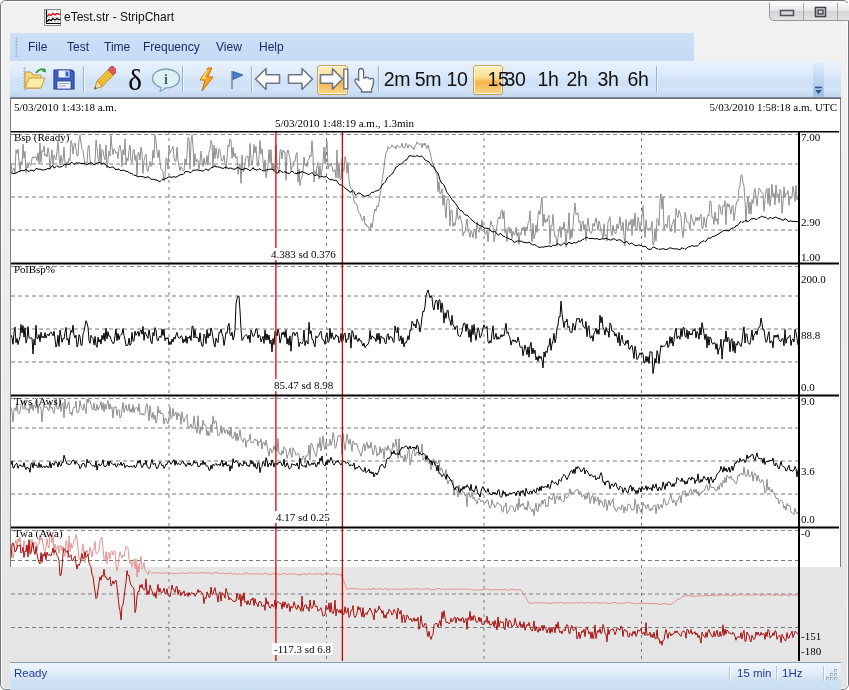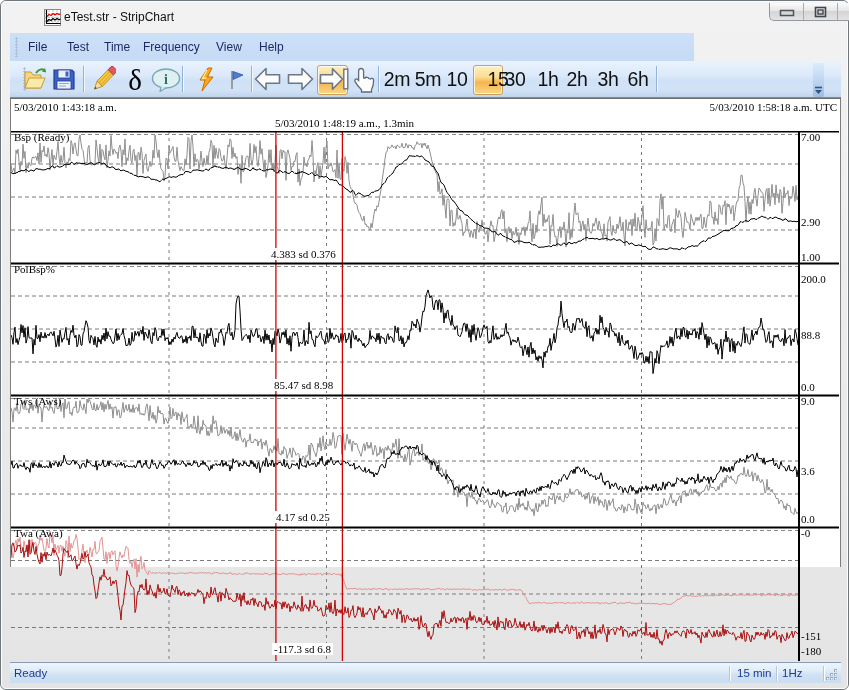--- a/index.html
+++ b/index.html
@@ -40,21 +40,21 @@
 #client { position:absolute; left:9px; top:98px; width:831px; height:468px; background:#fff;
   border-left:1px solid #7d7d7d; border-right:1px solid #7d7d7d; box-shadow:0 -1.5px 0 #6f6f6f;font-family:Liberation Serif, serif; }
 #client .dtl { position:absolute; left:3px; top:2px; font-size:11px; color:#000; }
 #client .dtr { position:absolute; right:3px; top:2px; font-size:11px; color:#000; }
 #client .dtc { position:absolute; left:264px; top:18px; font-size:11px; color:#000; }
 .clab { position:absolute; font-size:11px; color:#000; left:3px; }
 .alab { position:absolute; font-size:11px; color:#000; left:790px; }
 .slab { position:absolute; font-size:11px; color:#000; background:#fff; padding:0 2px; }
 #chartsvg { position:absolute; left:0px; top:32px; }
 
-#statusbar { position:absolute; left:9px; top:661px; width:831px; height:21px;
+#statusbar { position:absolute; left:9px; top:661px; width:831px; height:29px;
   background:linear-gradient(#eef5fd,#dfecf9 40%,#cfe1f3 60%,#cadef2); border-top:1px solid #889cb4; }
 #statusbar .st { position:absolute; top:3.5px; font-size:11.5px; color:#1c3a96; }
 .ssep { position:absolute; top:3px; height:15px; width:1px; background:#b9c6d6; box-shadow:1px 0 0 #fff; }
 #sgrip { position:absolute; right:3px; top:5px; width:13px; height:13px; }
 #ticons svg { z-index:2; }
 .ttime { z-index:2; }
 </style>
 </head>
 <body>
 <div id="win">

